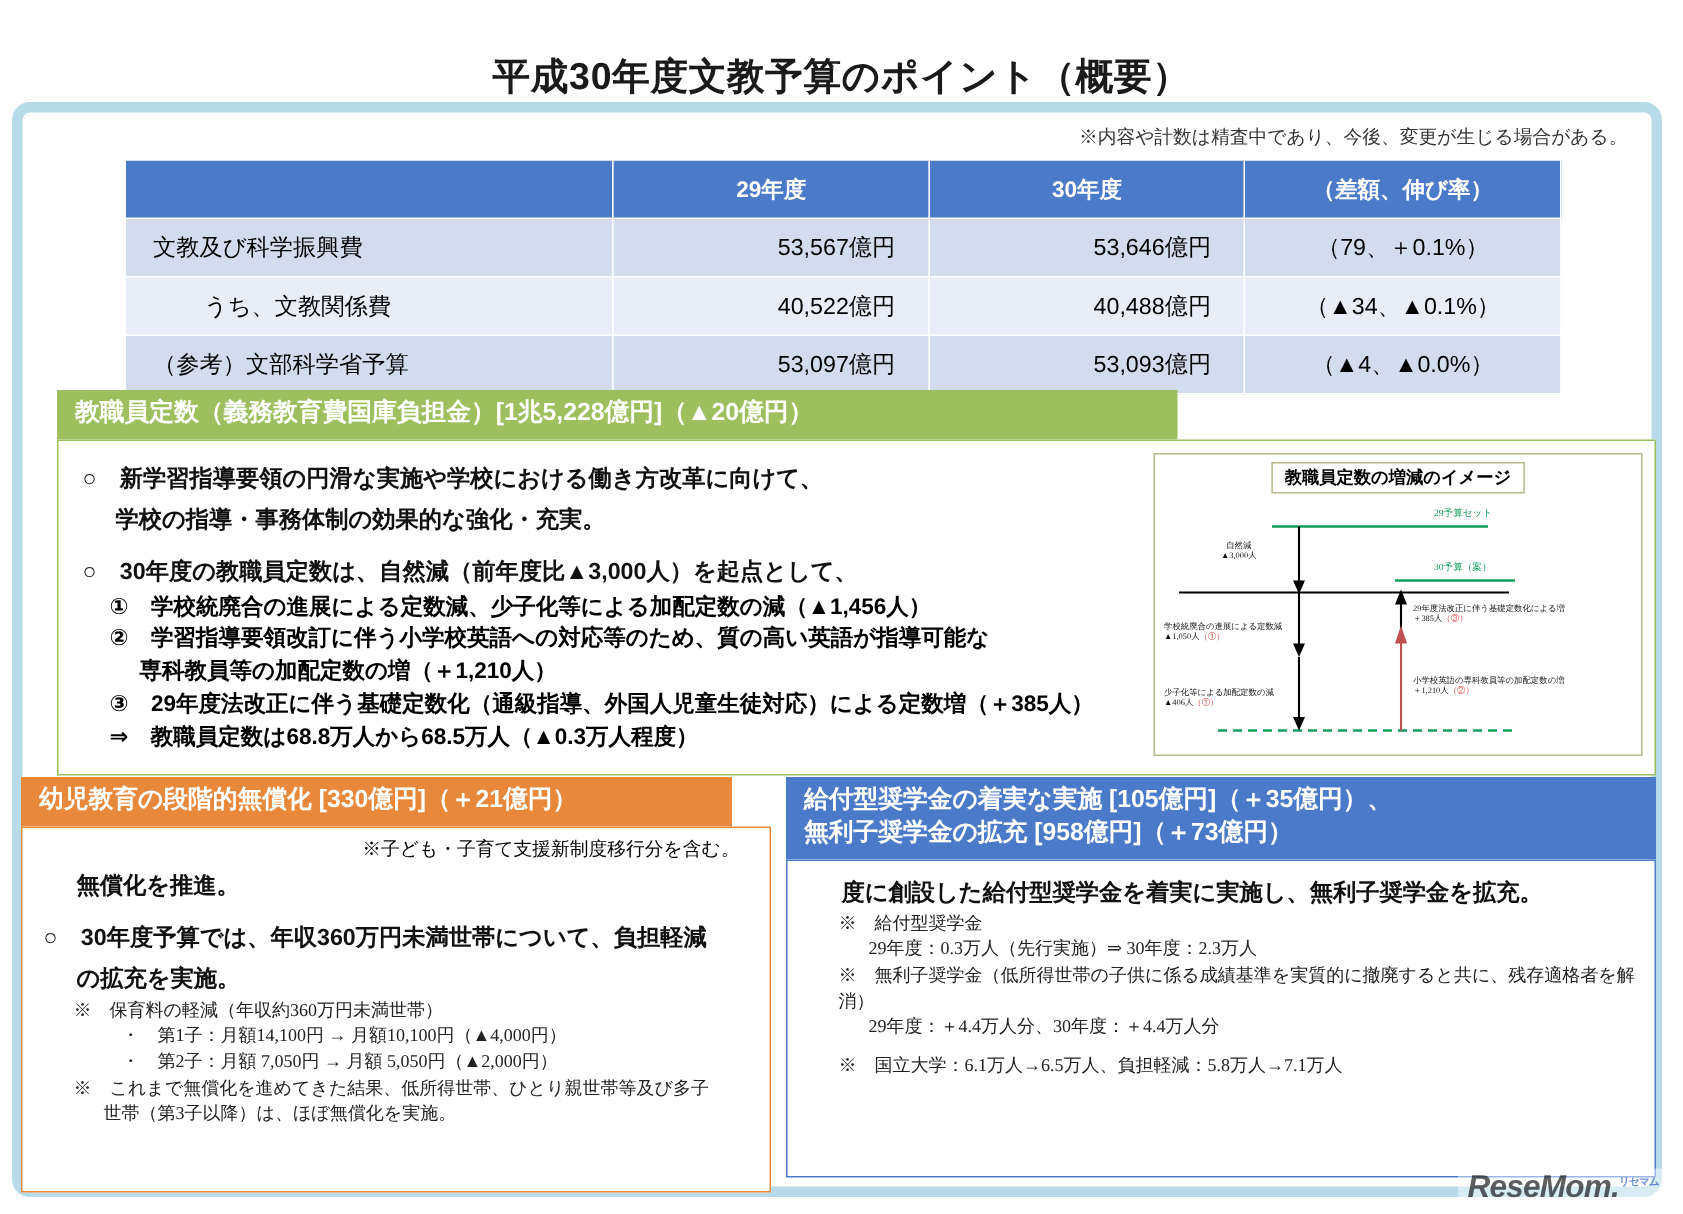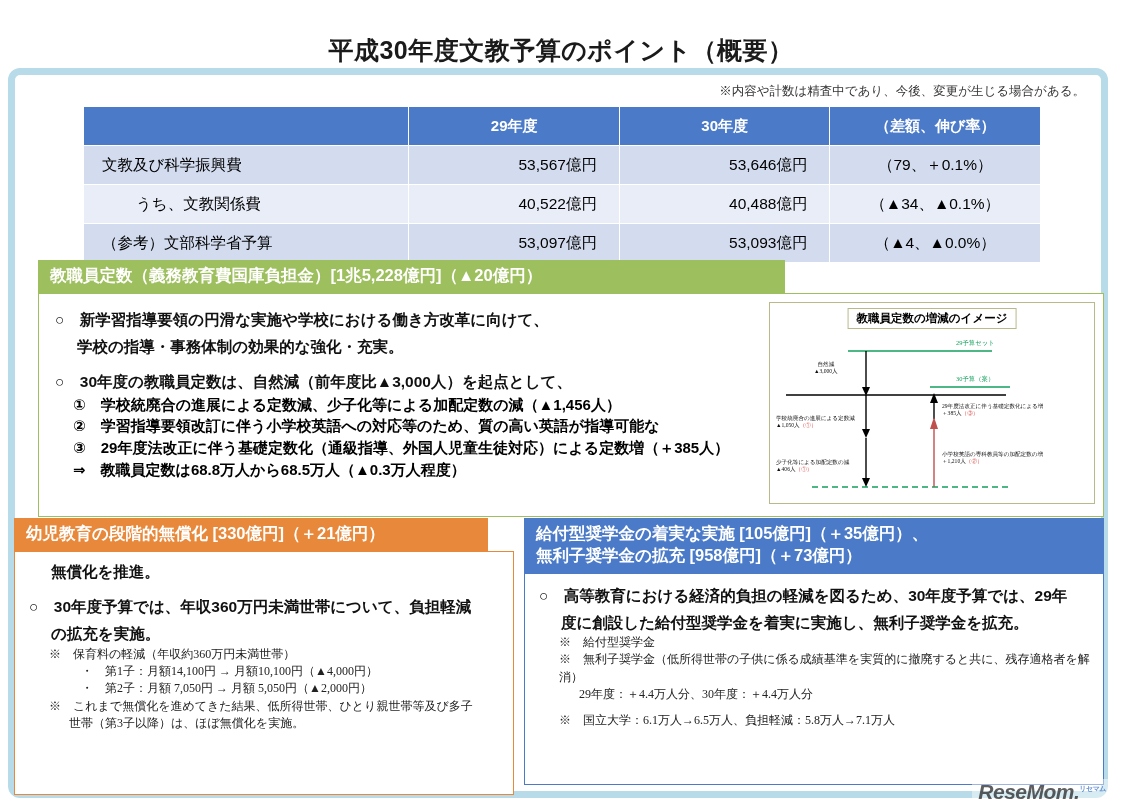--- a/index.html
+++ b/index.html
@@ -275,20 +275,21 @@
   <div class="sec-head">教職員定数（義務教育費国庫負担金）[1兆5,228億円]（▲20億円）</div>
   <div class="sec-body">
 
     <div class="teacher-text">
       <div class="bullet">○　新学習指導要領の円滑な実施や学校における働き方改革に向けて、</div>
       <div class="bullet cont">学校の指導・事務体制の効果的な強化・充実。</div>
       <div class="gap"></div>
       <div class="bullet">○　30年度の教職員定数は、自然減（前年度比▲3,000人）を起点として、</div>
       <div class="sub-item">①　学校統廃合の進展による定数減、少子化等による加配定数の減（▲1,456人）</div>
       <div class="sub-item">②　学習指導要領改訂に伴う小学校英語への対応等のため、質の高い英語が指導可能な</div>
+      <div class="sub-item cont2">専科教員等の加配定数の増（＋1,210人）</div>
       <div class="sub-item">③　29年度法改正に伴う基礎定数化（通級指導、外国人児童生徒対応）による定数増（＋385人）</div>
       <div class="sub-item">⇒　教職員定数は68.8万人から68.5万人（▲0.3万人程度）</div>
     </div>
 
     <div class="diagram">
       <div class="diagram-title">教職員定数の増減のイメージ</div>
 
       <svg width="326" height="202" viewBox="0 0 326 202">
 
         <line x1="16" y1="92" x2="236" y2="92" stroke="#000" stroke-width="1.4"></line>
@@ -342,41 +343,42 @@
         <span>小学校英語の専科教員等の加配定数の増</span><br>
         <span class="dg-num">＋1,210人</span><span class="dg-circ">（②）</span>
       </div>
     </div>
   </div>
 </div>
 
 <div class="section" id="sec-ece">
   <div class="sec-head">幼児教育の段階的無償化 [330億円]（＋21億円）</div>
   <div class="sec-body">
+    <div class="note-right">※子ども・子育て支援新制度移行分を含む。</div>
     <div class="bullet cont">無償化を推進。</div>
     <div class="gap"></div>
     <div class="bullet">○　30年度予算では、年収360万円未満世帯について、負担軽減</div>
     <div class="bullet cont">の拡充を実施。</div>
     <div class="note-small">※　保育料の軽減（年収約360万円未満世帯）</div>
     <div class="note-small i3">・　第1子：月額14,100円 → 月額10,100円（▲4,000円）</div>
     <div class="note-small i3">・　第2子：月額 7,050円 → 月額 5,050円（▲2,000円）</div>
     <div class="note-small">※　これまで無償化を進めてきた結果、低所得世帯、ひとり親世帯等及び多子</div>
     <div class="note-small i2">世帯（第3子以降）は、ほぼ無償化を実施。</div>
   </div>
 </div>
 
 <div class="section" id="sec-scholar">
   <div class="sec-head">
     <div>給付型奨学金の着実な実施 [105億円]（＋35億円）、</div>
     <div>無利子奨学金の拡充 [958億円]（＋73億円）</div>
   </div>
   <div class="sec-body">
-    <div class="bullet">○　高等教育における経済的負担の軽減を図るため、30年度予算では、29年</div>
     <div class="bullet cont">度に創設した給付型奨学金を着実に実施し、無利子奨学金を拡充。</div>
     <div class="note-small">※　給付型奨学金</div>
+    <div class="note-small i2">29年度：0.3万人（先行実施）⇒ 30年度：2.3万人</div>
     <div class="note-small">※　無利子奨学金（低所得世帯の子供に係る成績基準を実質的に撤廃すると共に、残存適格者を解消）</div>
     <div class="note-small i2">29年度：＋4.4万人分、30年度：＋4.4万人分</div>
     <div class="gap"></div>
     <div class="note-small">※　国立大学：6.1万人→6.5万人、負担軽減：5.8万人→7.1万人</div>
   </div>
 </div>
 
 <div class="watermark">
   <span>ReseMom.</span><span class="sup">リセマム</span>
 </div>

